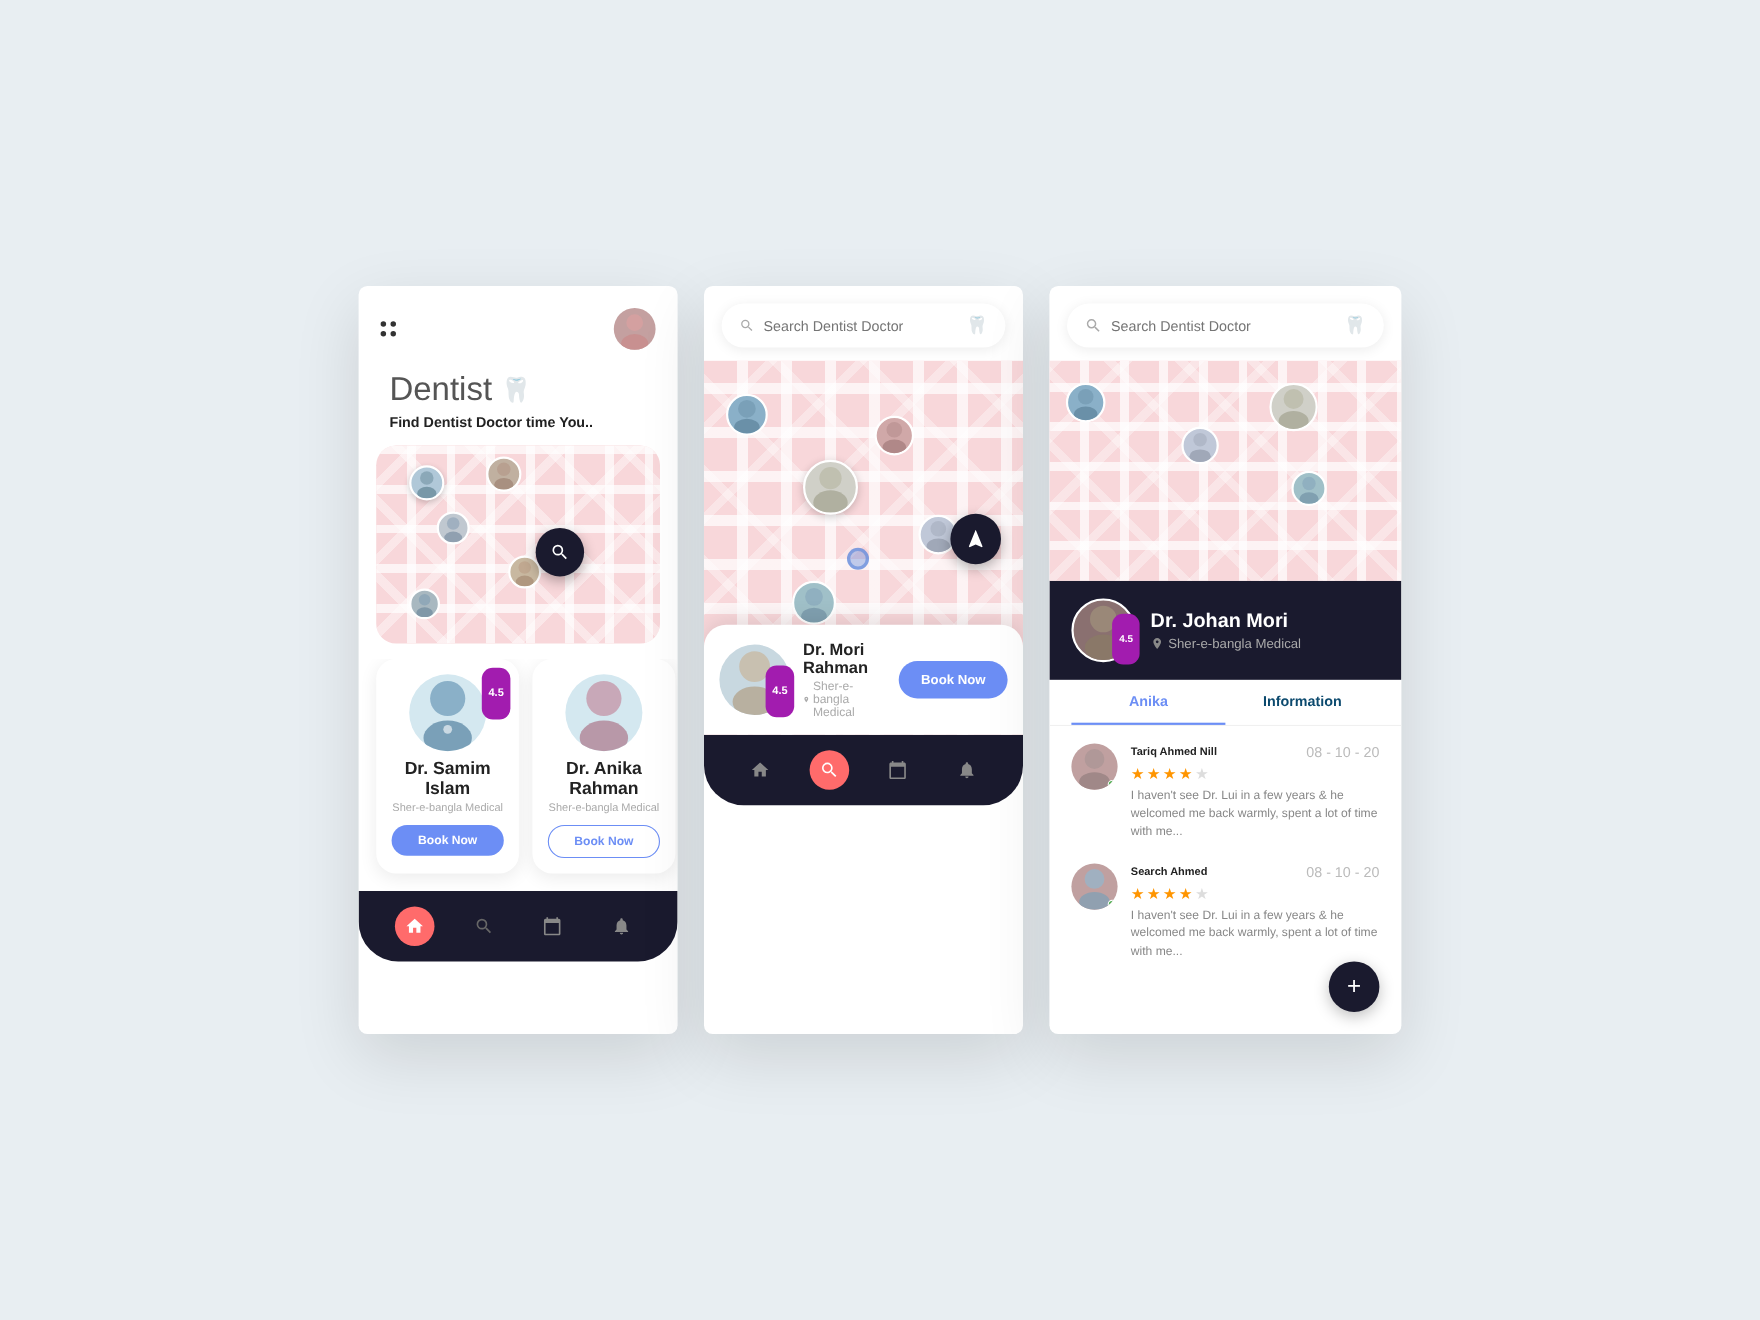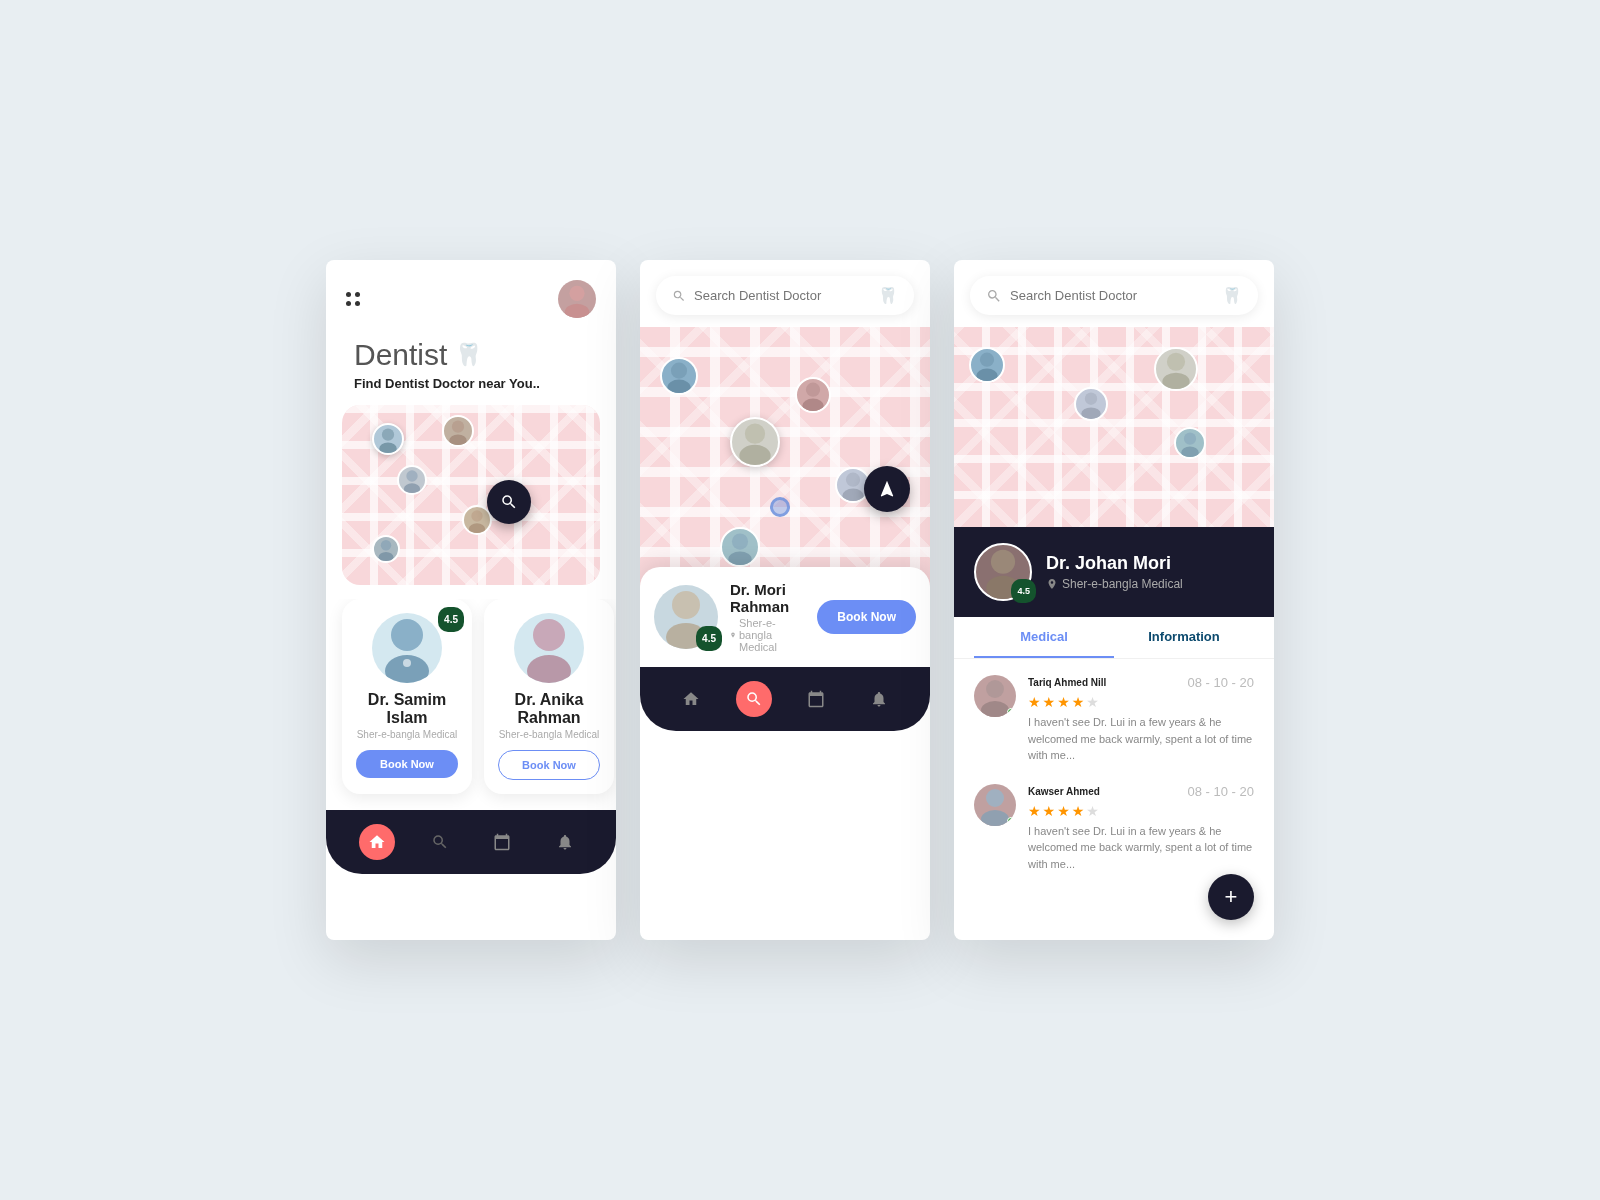--- a/index.html
+++ b/index.html
@@ -95,22 +95,22 @@
       text-align: center;
     }
     .doctor-card .doc-avatar {
       width: 70px; height: 70px; border-radius: 50%; margin: 0 auto 8px;
       overflow: hidden; background: #d4e8f0;
       display: flex; align-items: center; justify-content: center;
       font-size: 32px;
     }
     .rating-badge {
       position: absolute; top: 8px; right: 8px;
-      background: #14532d; color: white; border-radius: 10px;
-      font-size: 10px; font-weight: 700; padding: 7px 6px;
+      background: #a21caf; color: white; border-radius: 10px;
+      font-size: 10px; font-weight: 700; padding: 18px 6px;
     }
     .doc-name { font-size: 16px; font-weight: 700; color: #222; }
     .doc-hospital { font-size: 10px; color: #aaa; margin-top: 2px; }
     .book-btn {
       margin-top: 10px; width: 100%; padding: 8px 0;
       background: #6c8ef5; color: white; border: none;
       border-radius: 20px; font-size: 11px; font-weight: 600; cursor: pointer;
     }
     .book-btn-outline {
       margin-top: 10px; width: 100%; padding: 8px 0;
@@ -287,21 +287,21 @@
           <ellipse cx="20" cy="34" rx="13" ry="9" fill="#c89090"></ellipse>
         </svg>
       </div>
     </div>
 
     <div class="s1-hero">
       <div class="s1-title">
         <span>Dentist</span>
         <span class="tooth-icon">🦷</span>
       </div>
-      <div class="s1-subtitle">Find Dentist Doctor near You..</div>
+      <div class="s1-subtitle">Find Dentist Doctor time You..</div>
     </div>
 
     <div class="map-area">
       <div class="map-roads"></div>
 
       <div class="map-pin" style="top:18px;left:30px;">
         <div class="avatar-img face-1" style="width:32px;height:32px;border-radius:50%;border:2px solid white;overflow:hidden;">
           <svg viewBox="0 0 32 32">
               <circle cx="16" cy="11" r="7" fill="#8ba8b8"></circle>
               <ellipse cx="16" cy="27" rx="10" ry="7" fill="#7898a8"></ellipse>
@@ -583,21 +583,21 @@
         <div class="profile-hospital">
           <svg width="12" height="12" viewBox="0 0 24 24" fill="#888">
               <path d="M12 2C8.13 2 5 5.13 5 9c0 5.25 7 13 7 13s7-7.75 7-13c0-3.87-3.13-7-7-7zm0 9.5c-1.38 0-2.5-1.12-2.5-2.5s1.12-2.5 2.5-2.5 2.5 1.12 2.5 2.5-1.12 2.5-2.5 2.5z"></path>
             </svg>
           <span>Sher-e-bangla Medical</span>
         </div>
       </div>
     </div>
 
     <div class="tabs">
-      <div class="tab active">Medical</div>
+      <div class="tab active">Anika</div>
       <div class="tab">Information</div>
     </div>
 
     <div class="reviews-section">
 
       <div class="review-item">
         <div class="reviewer-avatar">
           <svg viewBox="0 0 42 42" width="42" height="42">
             <circle cx="21" cy="14" r="9" fill="#b09898"></circle>
             <ellipse cx="21" cy="35" rx="14" ry="9" fill="#a08888"></ellipse>
@@ -623,21 +623,21 @@
       <div class="review-item">
         <div class="reviewer-avatar">
           <svg viewBox="0 0 42 42" width="42" height="42">
             <circle cx="21" cy="14" r="9" fill="#a0b0c0"></circle>
             <ellipse cx="21" cy="35" rx="14" ry="9" fill="#90a0b0"></ellipse>
           </svg>
           <div class="online-dot"></div>
         </div>
         <div class="review-content">
           <div class="review-header">
-            <span class="reviewer-name">Kawser Ahmed</span>
+            <span class="reviewer-name">Search Ahmed</span>
             <span class="review-date">08 - 10 - 20</span>
           </div>
           <div class="stars">
             <span class="star filled">★</span>
             <span class="star filled">★</span>
             <span class="star filled">★</span>
             <span class="star filled">★</span>
             <span class="star empty">★</span>
           </div>
           <div class="review-text">I haven't see Dr. Lui in a few years &amp; he welcomed me back warmly, spent a lot of time with me...</div>

